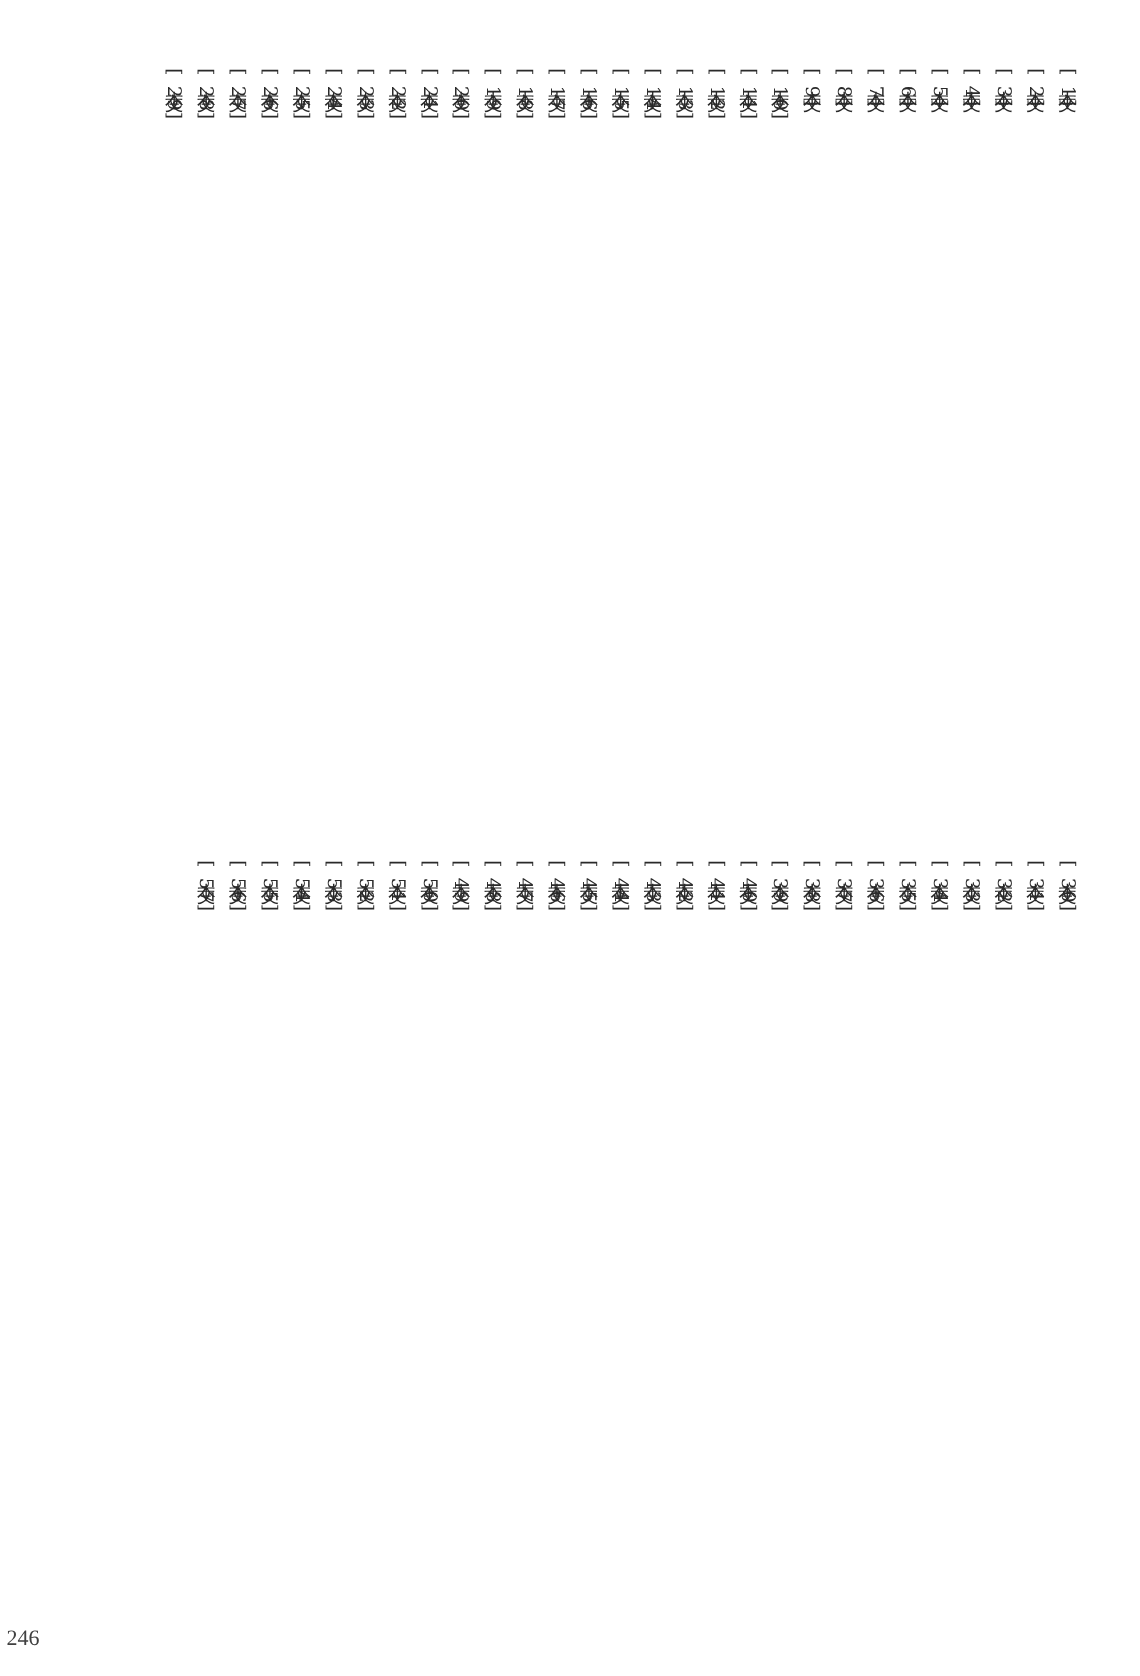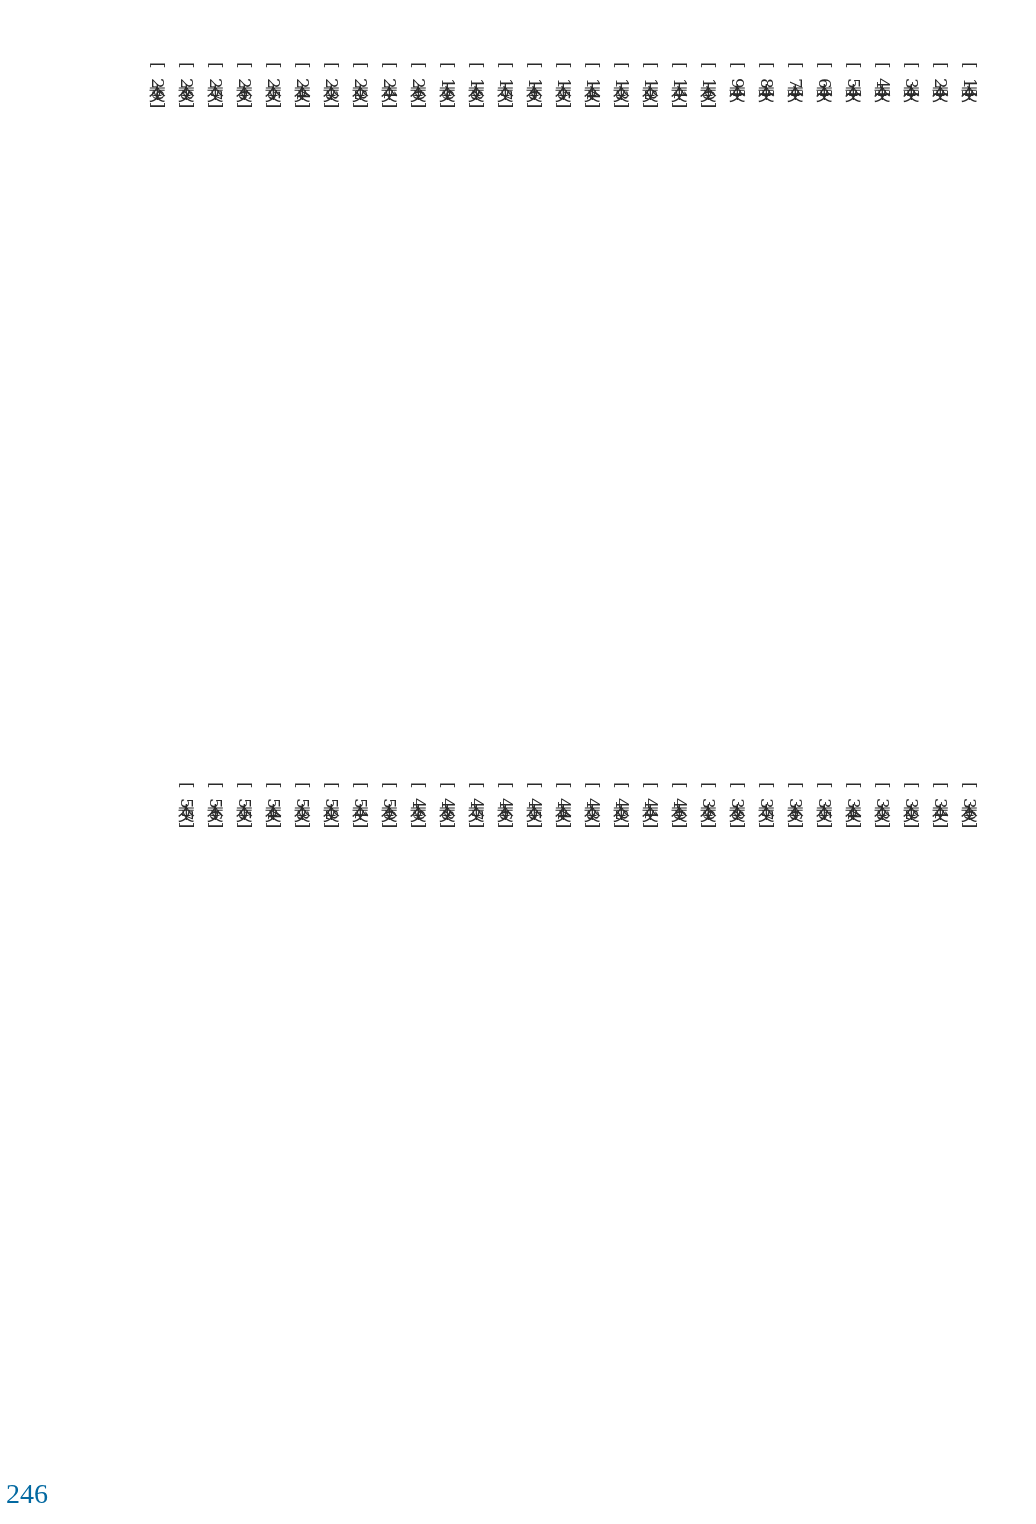--- a/index.html
+++ b/index.html
@@ -37,22 +37,22 @@
     }
     .column {
       display: block;
       white-space: nowrap;
       overflow: hidden;
     }
     .page-number {
       position: absolute;
       left: 6px;
       top: 1478px;
-      font-size: 28px;
-      color: #0369a1;
+      font-size: 20px;
+      color: #404040;
       font-family: "Liberation Serif", serif;
     }
   </style>
 </head>
 <body>
 
 <div class="text-block block-top" id="top-block">
     <span class="column">[本文 1]</span>
     <span class="column">[本文 2]</span>
     <span class="column">[本文 3]</span>

